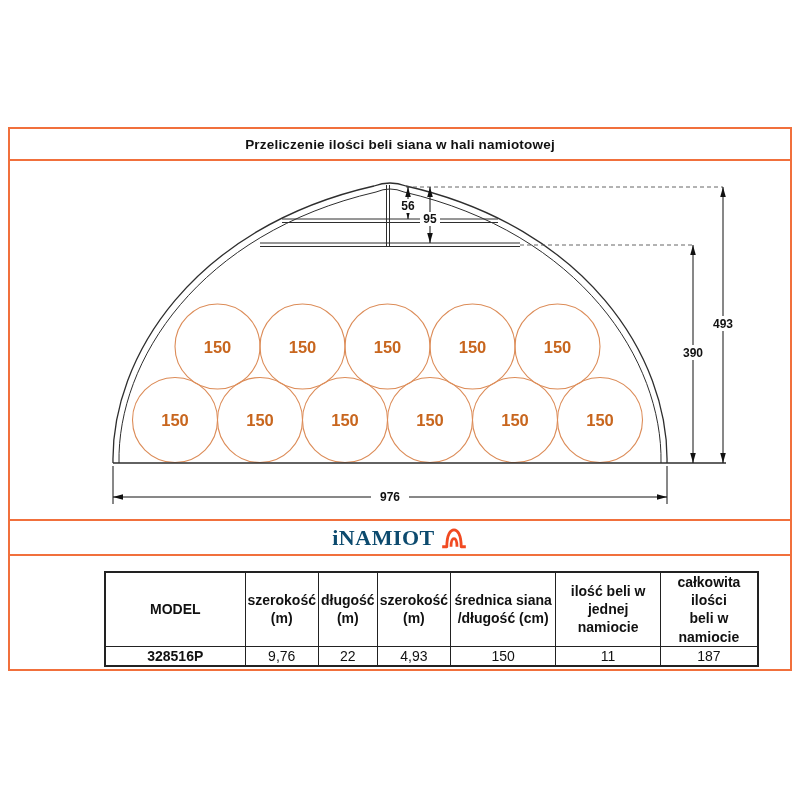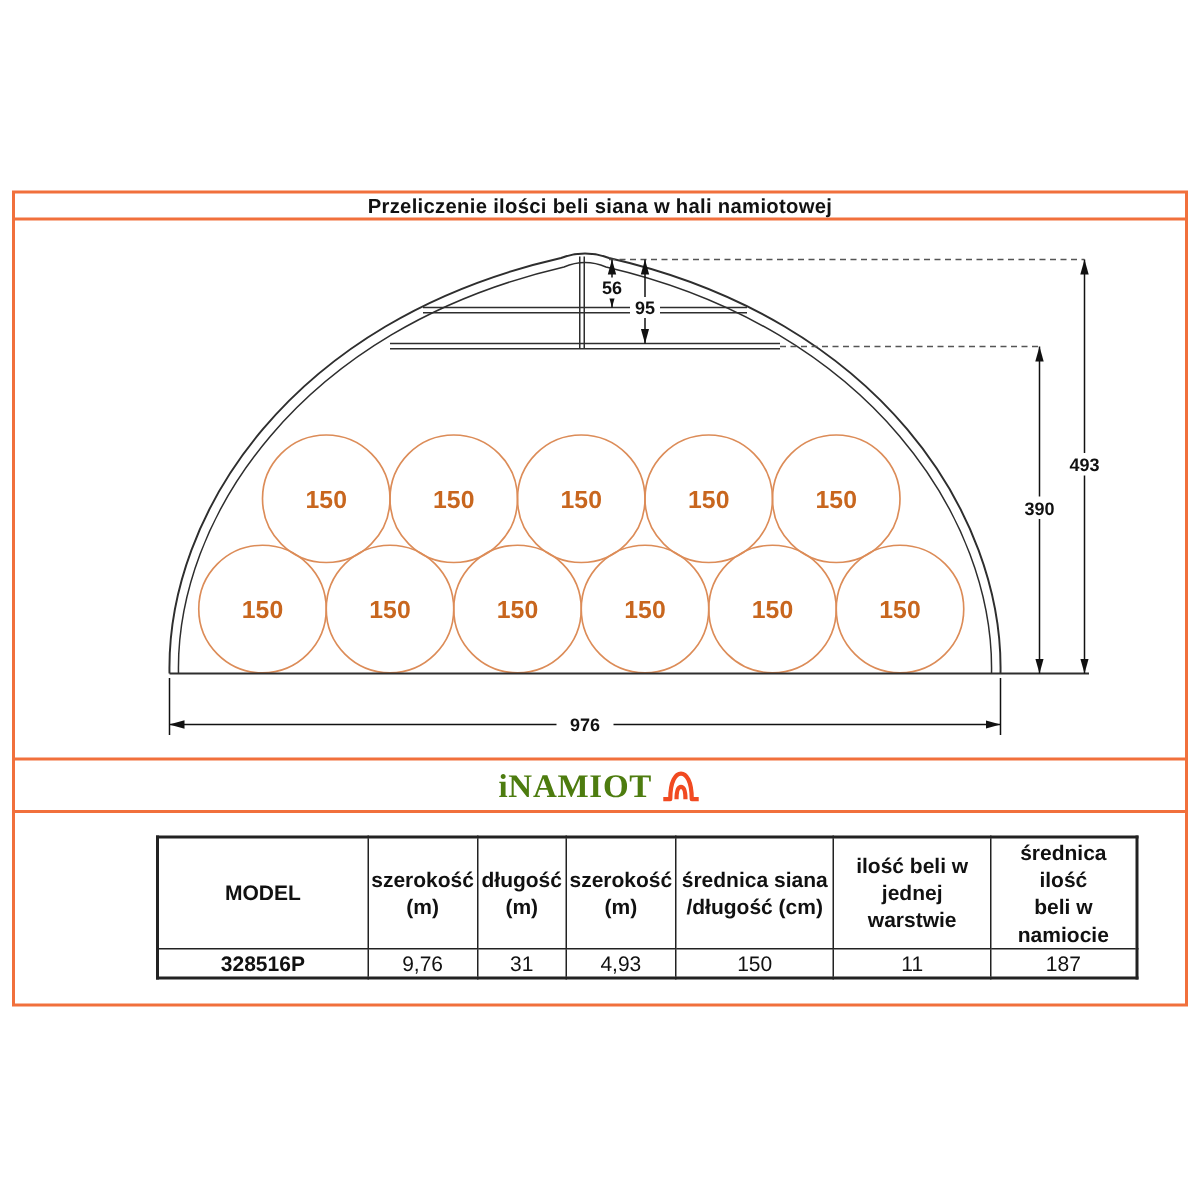--- a/index.html
+++ b/index.html
@@ -6,35 +6,35 @@
   body{
     width:800px;height:800px;background:#ffffff;position:relative;
     font-family:"Liberation Sans", sans-serif;color:#111;
     overflow:hidden;
   }
   .sheet{
     position:absolute;left:8px;top:127px;width:784px;height:544px;
     box-sizing:border-box;border:2px solid #F1703C;background:#fff;
   }
   .sec-title{
-    box-sizing:border-box;height:18px;border-bottom:2px solid #F1703C;
+    box-sizing:border-box;height:32px;border-bottom:2px solid #F1703C;
     display:flex;align-items:center;justify-content:center;
     font-size:13.5px;font-weight:bold;letter-spacing:0.2px;
   }
   .sec-diagram{
     box-sizing:border-box;height:360px;border-bottom:2px solid #F1703C;
   }
   .sec-diagram svg{display:block;}
   .sec-logo{
     box-sizing:border-box;height:35px;border-bottom:2px solid #F1703C;
     display:flex;align-items:center;justify-content:center;gap:5px;
   }
   .logo-text{
     font-family:"Liberation Serif", serif;font-weight:bold;font-size:22px;
-    letter-spacing:0.5px;color:#4d7c0f;
+    letter-spacing:0.5px;color:#0c4a6e;
   }
   .sec-table{box-sizing:border-box;height:117px;}
   table.spec{
     border-collapse:collapse;table-layout:fixed;
     margin:15px 0 0 94px;
     font-size:14px;color:#111;
     border:2px solid #222;
   }
   table.spec th, table.spec td{
     border:1px solid #222;text-align:center;vertical-align:middle;
@@ -208,33 +208,33 @@
             <th>
               <div>szerokość</div>
               <div>(m)</div>
             </th>
             <th>
               <div>średnica siana</div>
               <div>/długość (cm)</div>
             </th>
             <th>
               <div>ilość beli w jednej</div>
-              <div>warstwie</div>
-            </th>
-            <th>
-              <div>średnica ilość</div>
+              <div>namiocie</div>
+            </th>
+            <th>
+              <div>całkowita ilości</div>
               <div>beli w namiocie</div>
             </th>
           </tr>
       </thead>
       <tbody id="tbl-body">
           <tr>
             <td class="model">328516P</td>
             <td>9,76</td>
-            <td>31</td>
+            <td>22</td>
             <td>4,93</td>
             <td>150</td>
             <td>11</td>
             <td>187</td>
           </tr>
         </tbody>
     </table>
   </div>
 
 </div>

